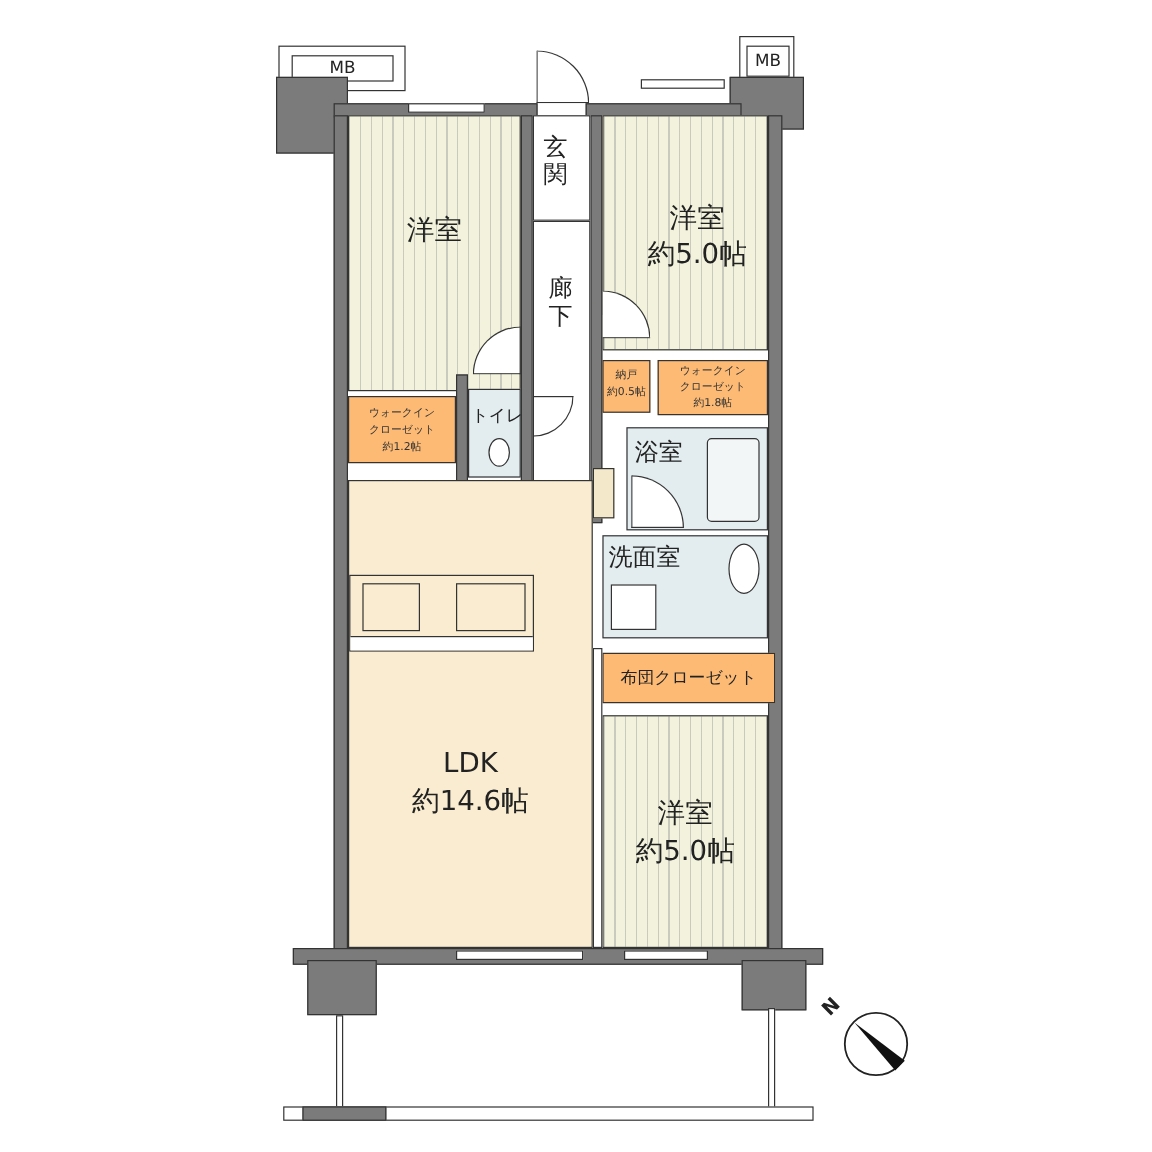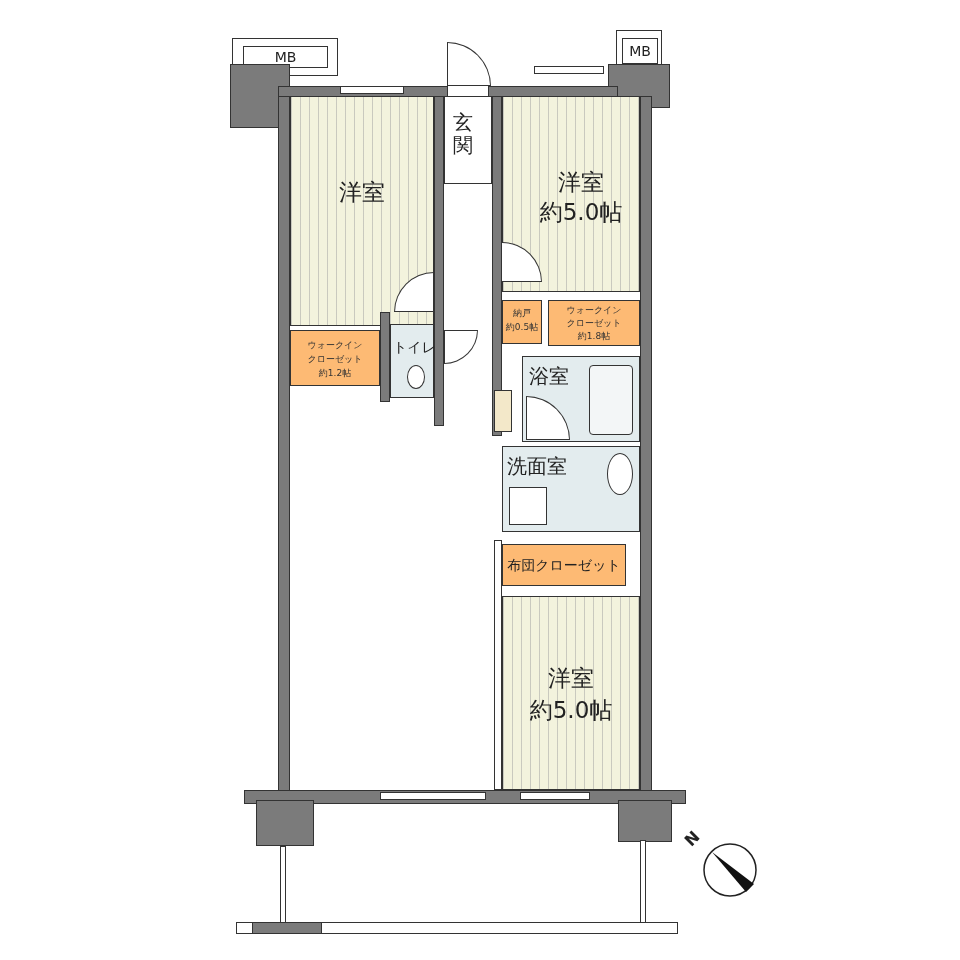--- a/index.html
+++ b/index.html
@@ -55,20 +55,23 @@
 
   <div class="abs wallb" style="left:434px;top:96px;width:10px;height:330px;"></div>
   <div class="abs wallb" style="left:492px;top:96px;width:10px;height:340px;"></div>
   <div class="abs room hall" style="left:444px;top:96px;width:48px;height:88px;">
     <span class="lbl lbl-mid" style="left:8px;top:14px;width:20px;white-space:normal;">玄関</span>
   </div>
   <div class="door-arc" style="left:447px;top:42px;width:44px;height:44px;border-radius:0 44px 0 0;"></div>
   <div class="abs room closet" style="left:502px;top:96px;width:14px;height:96px;">
     <span class="lbl lbl-xs vert" style="left:1px;top:56px;">下駄箱</span>
   </div>
+  <div class="abs room hall" style="left:444px;top:184px;width:48px;height:246px;">
+    <span class="lbl lbl-mid" style="left:12px;top:44px;width:20px;white-space:normal;">廊下</span>
+  </div>
 
   <div class="abs room western hatch" style="left:502px;top:96px;width:138px;height:196px;">
     <span class="lbl lbl-big" style="left:20px;right:0;top:72px;">洋室</span>
     <span class="lbl lbl-big" style="left:20px;right:0;top:102px;">約5.0帖</span>
   </div>
   <div class="win" style="left:534px;top:66px;width:70px;height:8px;"></div>
   <div class="door-arc" style="left:502px;top:242px;width:40px;height:40px;border-radius:0 40px 0 0;border-left:none;"></div>
   <div class="door-arc" style="left:394px;top:272px;width:40px;height:40px;border-radius:40px 0 0 0;"></div>
 
   <div class="abs room closet" style="left:290px;top:330px;width:90px;height:56px;">
@@ -95,30 +98,39 @@
     <span class="lbl lbl-sm" style="left:0;right:0;top:29px;">約1.8帖</span>
   </div>
 
   <div class="abs room wet" style="left:522px;top:356px;width:118px;height:86px;">
     <span class="lbl lbl-mid" style="left:6px;top:8px;">浴室</span>
     <div class="abs" style="left:66px;top:8px;width:44px;height:70px;border:1.5px solid #333;border-radius:4px;background:#f3f6f7;"></div>
   </div>
   <div class="door-arc" style="left:526px;top:396px;width:44px;height:44px;border-radius:0 44px 0 0;"></div>
 
   <div class="abs room wet" style="left:502px;top:446px;width:138px;height:86px;">
-    <span class="lbl lbl-mid" style="left:4px;top:8px;">洗面室</span>
+    <span class="lbl lbl-mid" style="left:4px;top:8px;font-family:Liberation Mono, monospace;">洗面室</span>
     <div class="abs" style="left:6px;top:40px;width:38px;height:38px;border:1.5px solid #333;background:#fff;"></div>
     <div class="abs" style="left:104px;top:6px;width:26px;height:42px;border:1.5px solid #333;border-radius:50%;background:#fff;"></div>
   </div>
   <div class="abs" style="left:494px;top:390px;width:18px;height:42px;background:#f3e8c9;border:1.5px solid #333;"></div>
 
-  <div class="abs room closet" style="left:502px;top:544px;width:124px;height:42px;">
+  <div class="abs room closet" style="left:502px;top:544px;width:144px;height:42px;">
     <span class="lbl" style="left:0;right:0;top:12px;font-size:14px;">布団クローゼット</span>
   </div>
 
+  <div class="abs room ldk" style="left:290px;top:400px;width:204px;height:390px;">
+    <div class="abs" style="left:0;top:78px;width:154px;height:64px;border:1.5px solid #333;background:#f9ecd0;">
+      <div class="abs" style="left:10px;top:6px;width:48px;height:40px;border:1.5px solid #333;"></div>
+      <div class="abs" style="left:88px;top:6px;width:58px;height:40px;border:1.5px solid #333;"></div>
+      <div class="abs" style="left:0;top:50px;width:152px;height:12px;background:#fff;border-top:1.5px solid #333;"></div>
+    </div>
+    <span class="lbl lbl-big" style="left:0;right:0;top:222px;">LDK</span>
+    <span class="lbl lbl-big" style="left:0;right:0;top:254px;">約14.6帖</span>
+  </div>
   <div class="win" style="left:380px;top:792px;width:106px;height:8px;"></div>
 
   <div class="abs room western hatch" style="left:502px;top:596px;width:138px;height:194px;">
     <span class="lbl lbl-big" style="left:0;right:0;top:68px;">洋室</span>
     <span class="lbl lbl-big" style="left:0;right:0;top:100px;">約5.0帖</span>
   </div>
   <div class="win" style="left:520px;top:792px;width:70px;height:8px;"></div>
   <div class="abs wallb" style="left:494px;top:540px;width:8px;height:250px;background:#fff;"></div>
 
   <div class="abs" style="left:280px;top:846px;width:6px;height:78px;border:1.5px solid #333;background:#fff;"></div>

